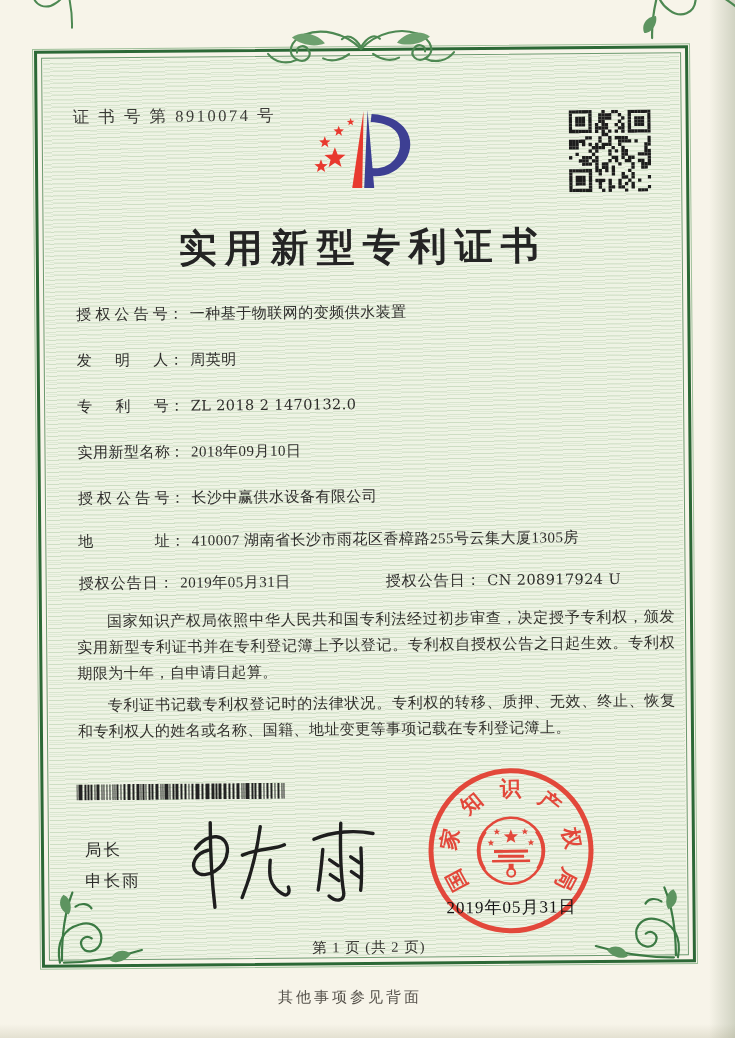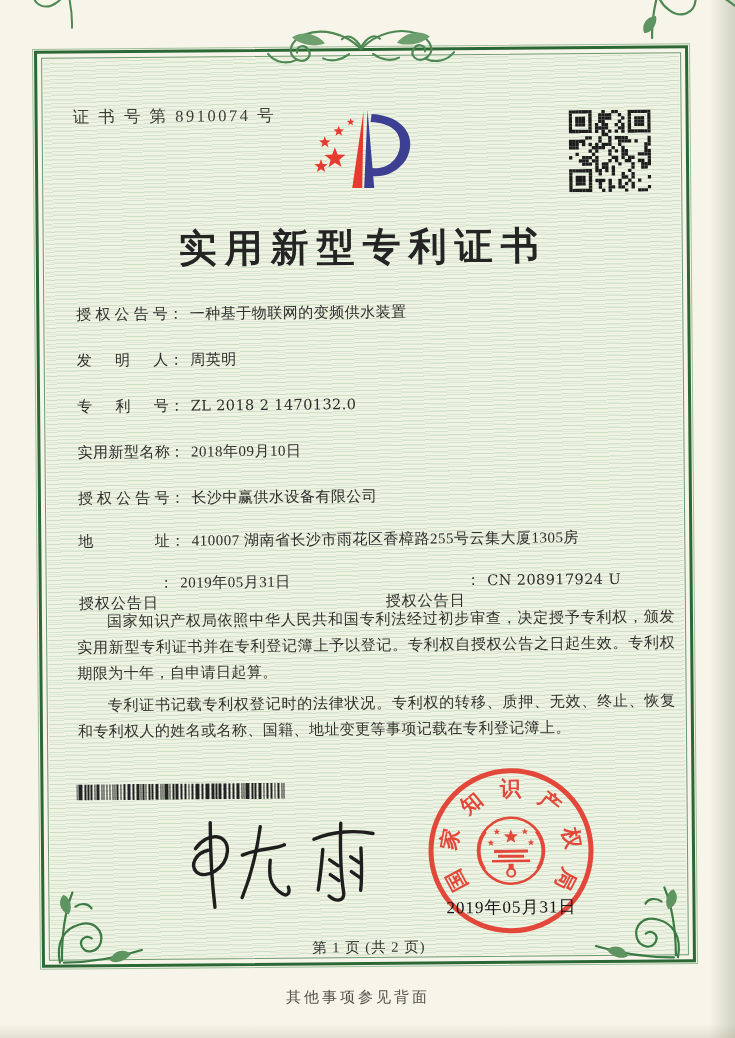--- a/index.html
+++ b/index.html
@@ -32,41 +32,41 @@
 
   .cert-no{position:absolute;left:40px;top:58px;font-size:16.5px;letter-spacing:2.5px;color:#3a3a36;white-space:nowrap;}
   .logo{position:absolute;left:272px;top:52px;width:124px;height:102px;}
   .qr{position:absolute;left:536px;top:66px;width:82px;height:82px;}
   .title{position:absolute;left:0;top:176px;width:100%;text-align:center;
     font-size:38px;font-weight:600;letter-spacing:8px;color:#242424;white-space:nowrap;}
 
   .fields{position:absolute;left:42px;top:257px;width:600px;font-size:15px;letter-spacing:.5px;}
   .row{position:absolute;left:0;white-space:nowrap;}
   .flabel{display:inline-block;width:92px;text-align:justify;text-align-last:justify;vertical-align:top;}
-  .flabel-n{display:inline-block;letter-spacing:1px;vertical-align:top;margin-top:20px;}
+  .flabel-n{display:inline-block;letter-spacing:1px;vertical-align:top;}
   .colon{display:inline-block;}
   .fvalue{margin-left:6px;}
   .latin{font-family:"DejaVu Serif","Liberation Serif",serif;font-size:14.5px;letter-spacing:.4px;}
   .pair2{position:absolute;left:307px;top:0;white-space:nowrap;}
 
   .paras{position:absolute;left:40px;top:560px;width:598px;font-size:15px;line-height:26px;
     text-align:justify;color:#33322e;letter-spacing:.4px;}
   .paras p{margin:0 0 6px 0;text-indent:2em;}
 
   .barcode{position:absolute;left:38px;top:736px;width:214px;height:16px;}
   .signer{position:absolute;left:46px;top:786px;font-size:16.5px;line-height:31px;letter-spacing:2px;color:#2b2b28;}
   .signature{position:absolute;left:140px;top:766px;width:212px;height:96px;transform:rotate(-2deg);}
 
   .seal{position:absolute;left:384px;top:718px;width:176px;height:176px;z-index:5;
     mix-blend-mode:multiply;opacity:.92;}
   .seal-date{position:absolute;left:372px;top:851px;width:200px;text-align:center;z-index:6;
     font-size:17px;letter-spacing:1px;color:#141414;white-space:nowrap;}
 
   .pageinfo{position:absolute;left:0;top:892px;width:100%;text-align:center;font-size:14.5px;letter-spacing:1px;color:#33322e;}
-  .backnote{position:absolute;left:8px;top:988px;width:700px;text-align:center;
+  .backnote{position:absolute;left:0;top:988px;width:700px;text-align:center;
     font-size:15px;letter-spacing:3px;color:#55514a;}
 </style>
 </head>
 <body>
 
 <div class="page">
   <div class="f1"></div>
   <div class="f2"></div>
   <div class="f3"></div>
   <div class="pattern"></div>
@@ -486,20 +486,24 @@
         <rect x="182" y="0" width="3" height="16" fill="#222"></rect>
         <rect x="187" y="0" width="1" height="16" fill="#222"></rect>
         <rect x="190" y="0" width="2" height="16" fill="#222"></rect>
         <rect x="194" y="0" width="2" height="16" fill="#222"></rect>
         <rect x="198" y="0" width="1" height="16" fill="#222"></rect>
         <rect x="201" y="0" width="2" height="16" fill="#222"></rect>
         <rect x="205" y="0" width="1" height="16" fill="#222"></rect>
         <rect x="207" y="0" width="1" height="16" fill="#222"></rect>
       </svg>
 
+    <div class="signer">
+      <div>局长</div>
+      <div>申长雨</div>
+    </div>
 
     <svg class="signature" viewBox="0 0 200 90">
       <g fill="none" stroke="#1e1e1e" stroke-width="3.2" stroke-linecap="round" stroke-linejoin="round">
         <path d="M16,30 C28,14 48,17 46,34 C44,50 24,60 16,52 C10,45 16,34 28,32"></path>
         <path d="M31,6 C30,30 30,60 32,86"></path>
         <path d="M78,12 C74,34 68,56 58,78"></path>
         <path d="M60,38 C76,32 92,34 100,30"></path>
         <path d="M86,44 C84,58 84,68 96,76 C100,79 104,76 102,70"></path>
         <path d="M128,26 C146,19 168,19 184,23"></path>
         <path d="M154,12 C152,40 152,62 154,78 C154,86 146,86 140,80"></path>

